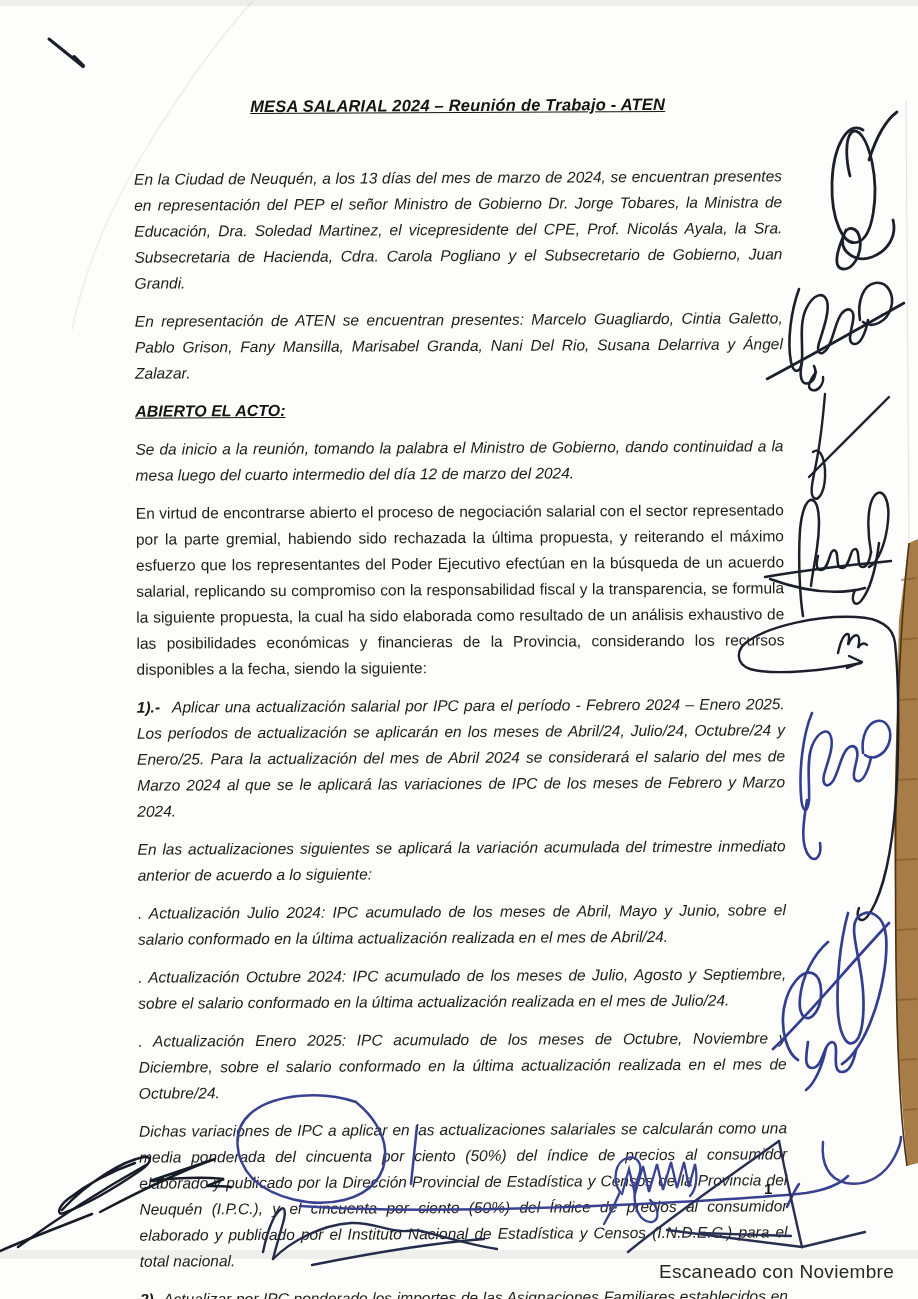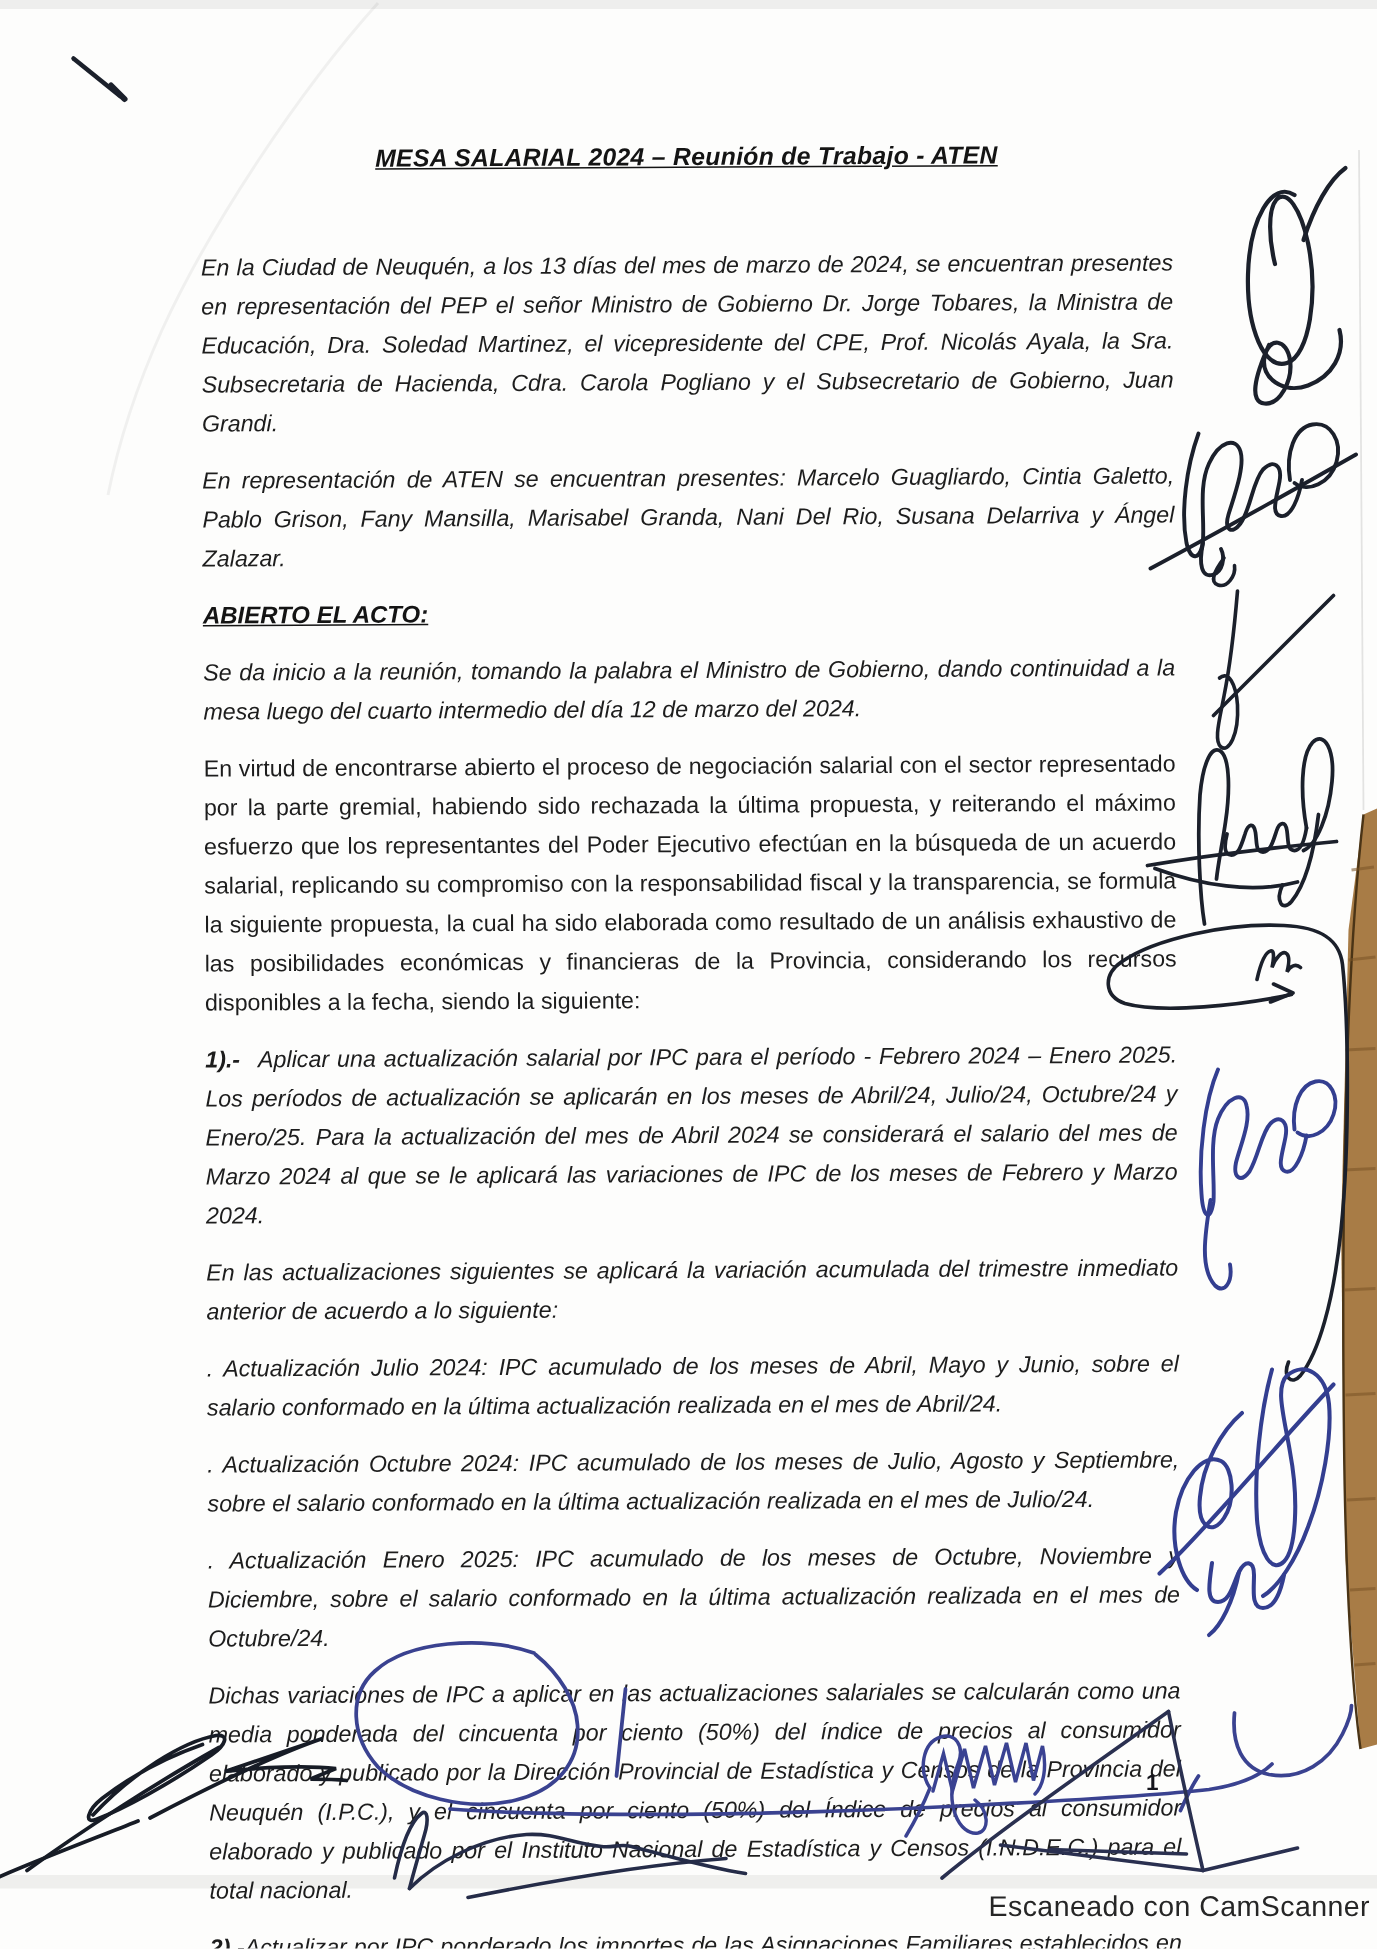--- a/index.html
+++ b/index.html
@@ -179,13 +179,13 @@
   <g stroke="#2a3050" fill="none" stroke-width="2.4" stroke-linecap="round">
     <path d="M 628,1252 C 672,1216 730,1176 779,1141"></path>
     <path d="M 779,1141 C 786,1176 794,1212 802,1247"></path>
     <path d="M 802,1247 L 667,1230"></path>
     <path d="M 700,1233 C 732,1234 762,1235 791,1236"></path>
     <path d="M 802,1247 L 865,1232"></path>
   </g>
 </svg>
 
 <div class="page-number">1</div>
-<div class="footer-brand">Escaneado con CamScanner</div>
+<div class="footer-brand">Escaneado con Noviembre</div>
 
 </body></html>

